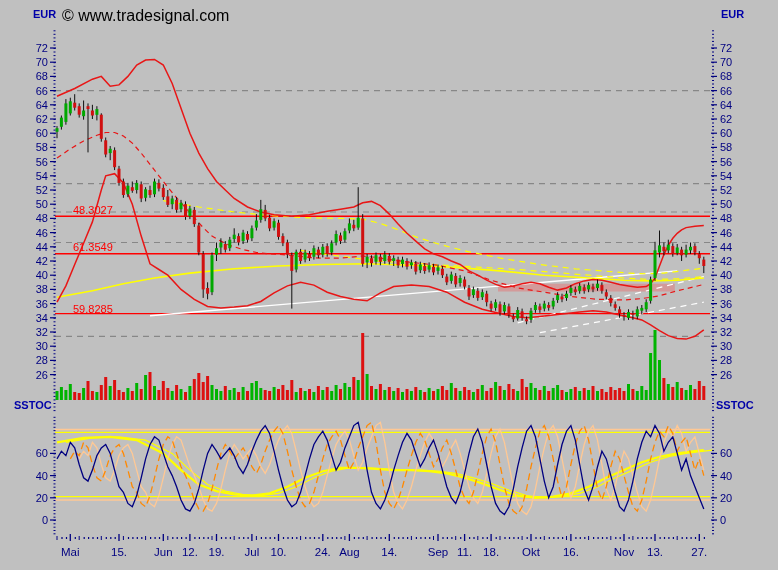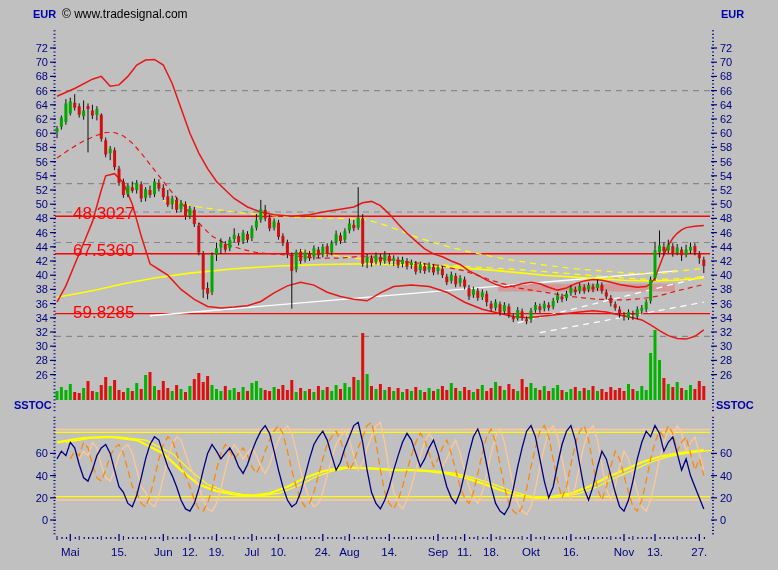--- a/index.html
+++ b/index.html
@@ -1,21 +1,21 @@
 <!DOCTYPE html>
 <html><head>
 <meta charset="utf-8">
 <style>
   html,body{margin:0;padding:0;background:#c0c0c0;}
   .screen{position:relative;width:778px;height:570px;background:#c0c0c0;overflow:hidden;
           font-family:"Liberation Sans","DejaVu Sans",sans-serif;}
   .ov{position:absolute;white-space:nowrap;}
   .axis-title{color:#0000a8;font-size:11px;font-weight:bold;letter-spacing:0px;}
-  .copyright{color:#000000;font-size:12px;}
-  .lvl{color:#ff0000;font-size:17px;}
+  .copyright{color:#000000;font-size:16px;}
+  .lvl{color:#ff0000;font-size:11px;}
   svg{position:absolute;left:0;top:0;}
   svg text{font-family:"Liberation Sans","DejaVu Sans",sans-serif;font-size:11px;fill:#000080;}
   svg text.xlbl{font-size:11.5px;}
 </style>
 </head>
 <body>
 
 <div class="screen">
   <svg id="chart" width="778" height="570">
       <defs>
@@ -1072,15 +1072,15 @@
     </svg>
 
   <div class="ov axis-title" style="left:33px;top:8px;">EUR</div>
   <div class="ov copyright" style="left:62px;top:7px;">© www.tradesignal.com</div>
   <div class="ov axis-title" style="left:721px;top:8px;">EUR</div>
 
   <div class="ov axis-title" style="left:14px;top:399px;">SSTOC</div>
   <div class="ov axis-title" style="left:716px;top:399px;">SSTOC</div>
 
   <div class="ov lvl" style="left:73px;top:204px;">48.3027</div>
-  <div class="ov lvl" style="left:73px;top:241px;">67.5360</div>
+  <div class="ov lvl" style="left:73px;top:241px;">61.3549</div>
   <div class="ov lvl" style="left:73px;top:303px;">59.8285</div>
 </div>
 
 </body></html>

